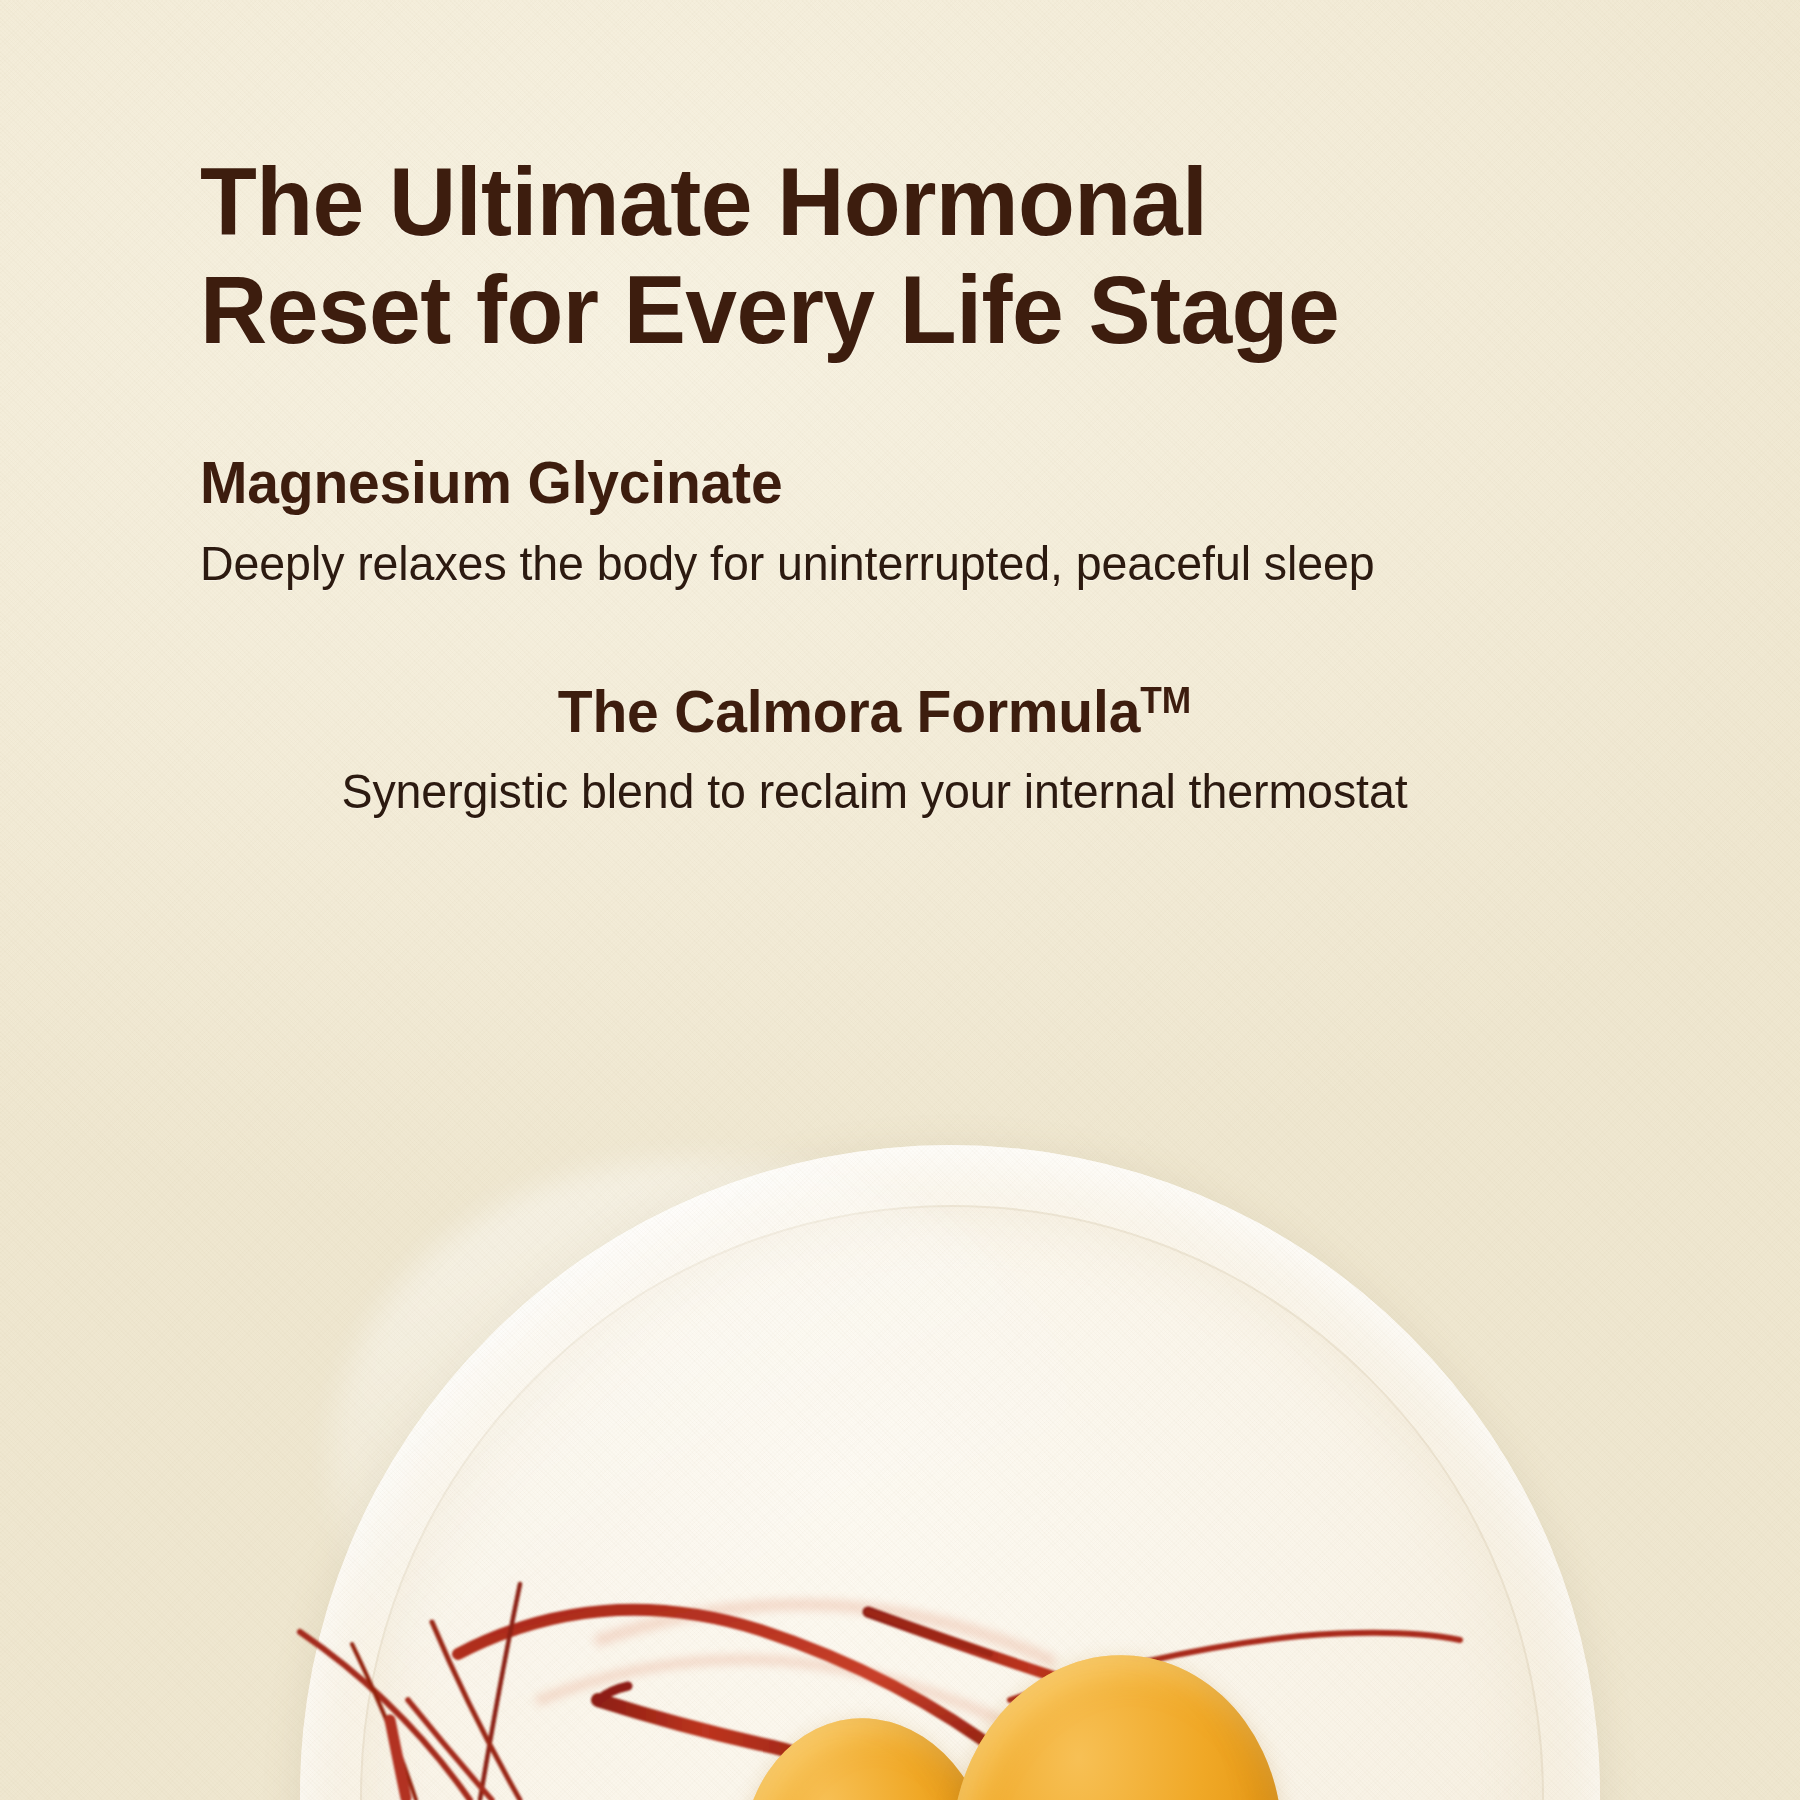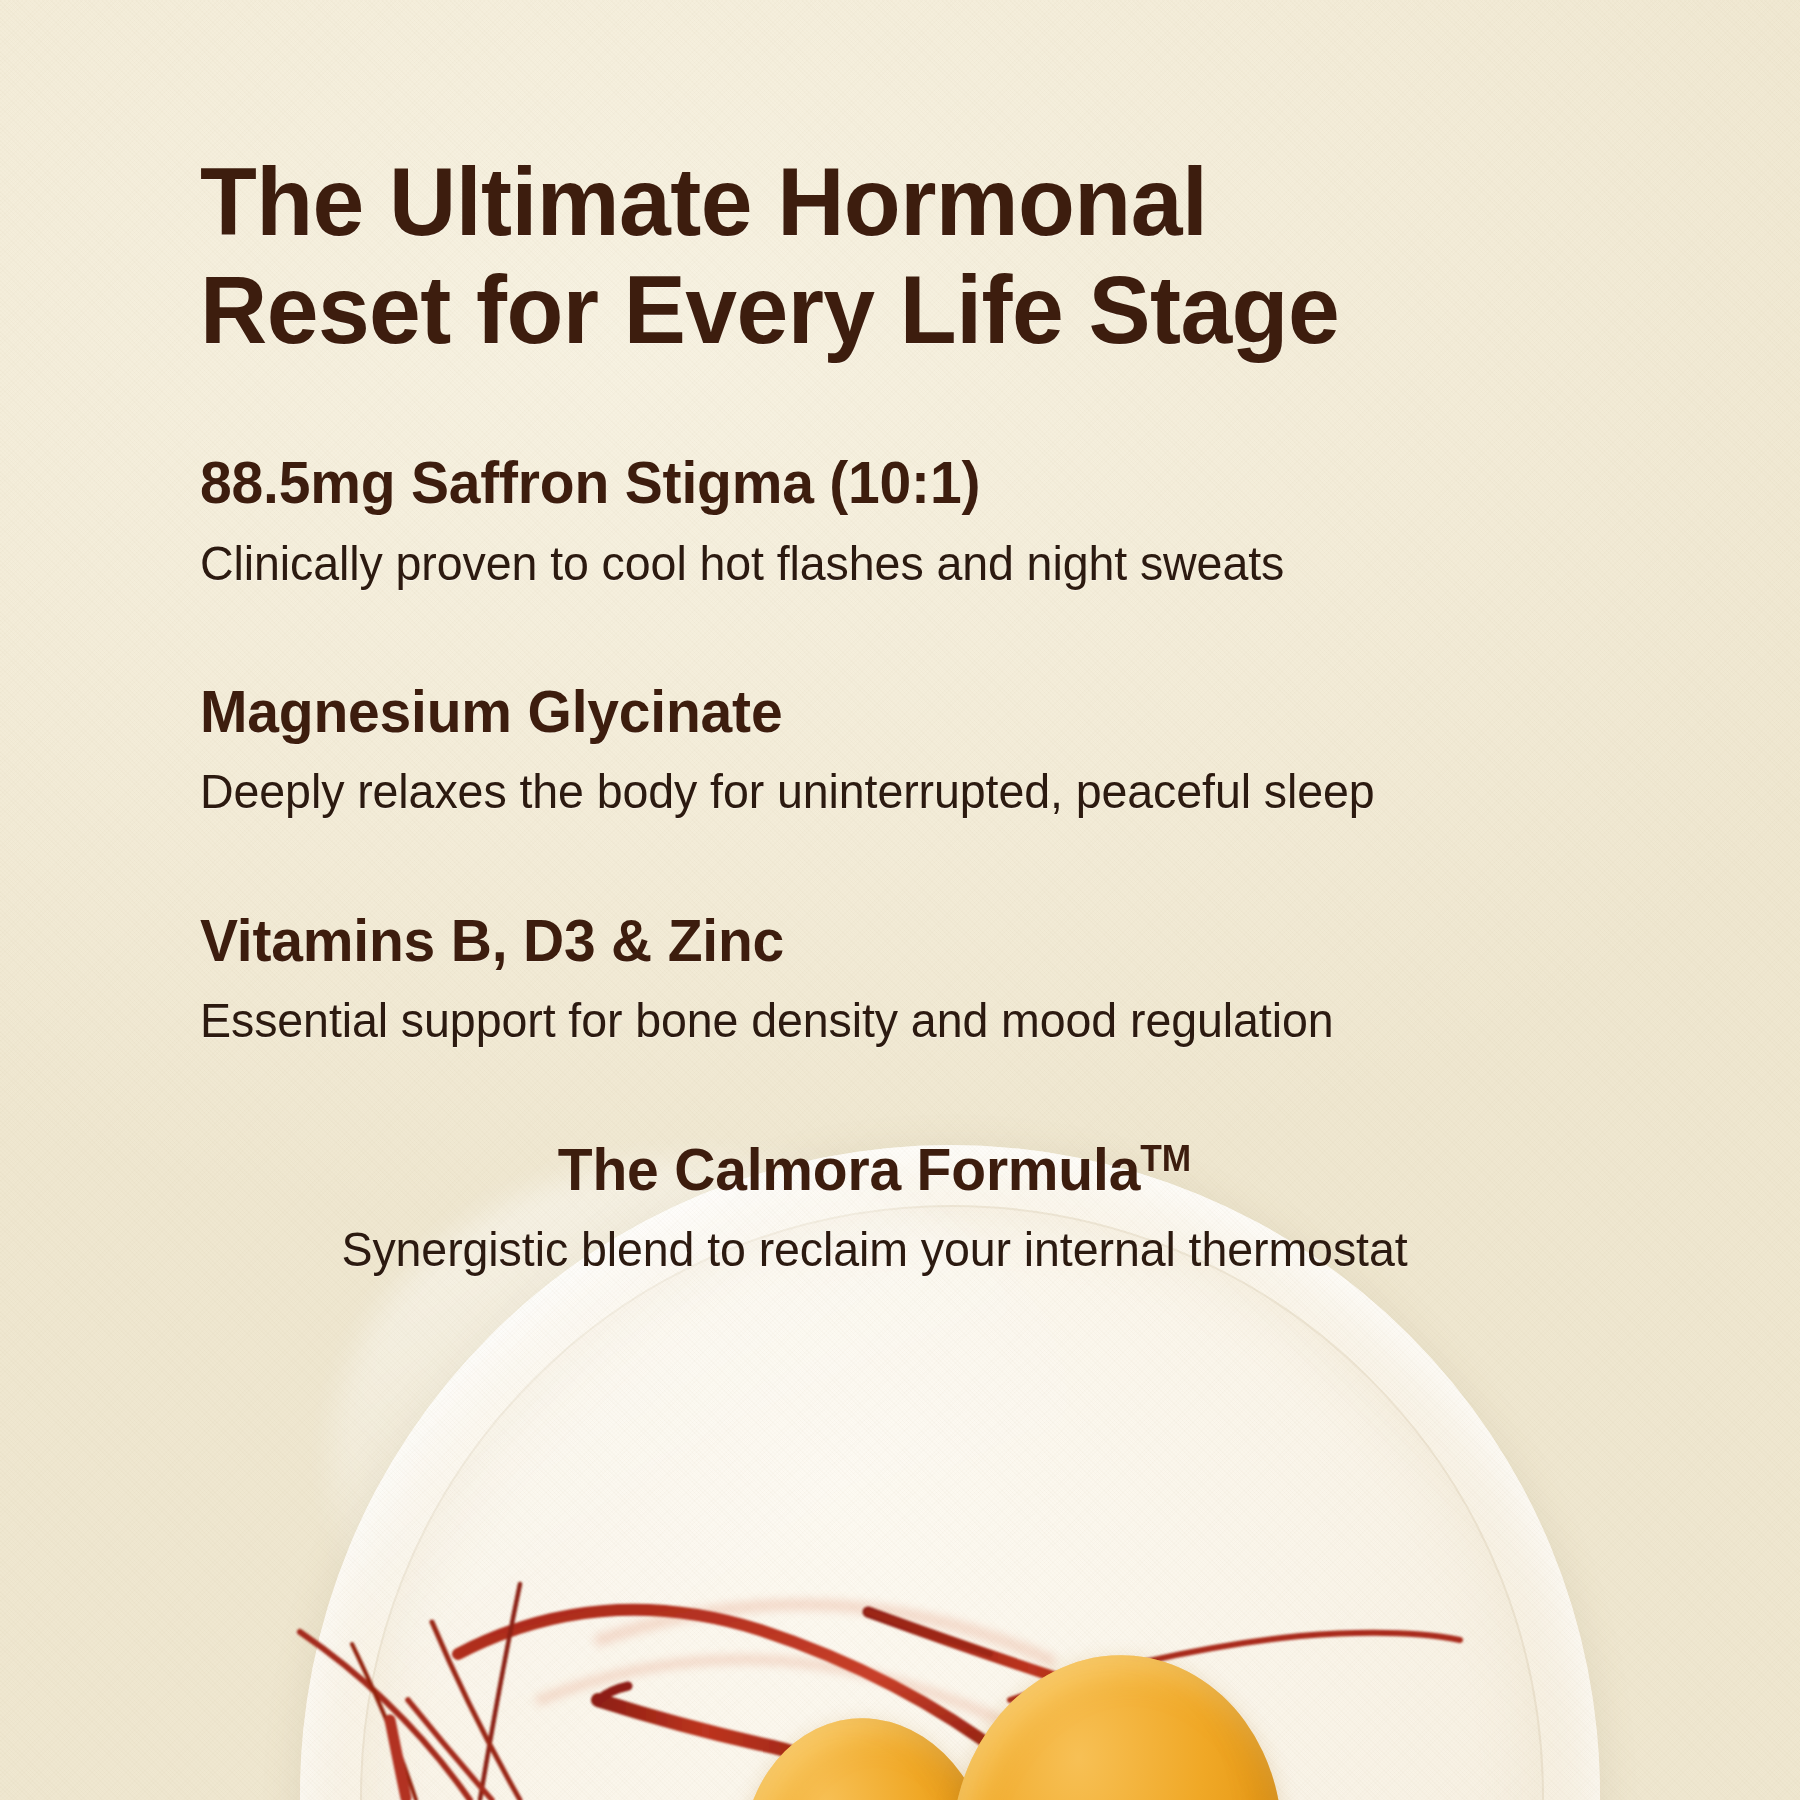--- a/index.html
+++ b/index.html
@@ -222,34 +222,26 @@
 
   <div id="texture"></div>
 
   <div id="content">
 
     <h1 id="headline">The Ultimate Hormonal
 Reset for Every Life Stage</h1>
 
     <div id="benefits">
 
-      <div class="benefit">
-        <div class="benefit-title">88.5mg Saffron Stigma (10:1)</div>
-        <div class="benefit-desc">Clinically proven to cool hot flashes and night sweats</div>
-      </div>
 
       <div class="benefit">
         <div class="benefit-title">Magnesium Glycinate</div>
         <div class="benefit-desc">Deeply relaxes the body for uninterrupted, peaceful sleep</div>
       </div>
 
-      <div class="benefit">
-        <div class="benefit-title">Vitamins B, D3 &amp; Zinc</div>
-        <div class="benefit-desc">Essential support for bone density and mood regulation</div>
-      </div>
 
       <div class="benefit">
         <div class="benefit-title"><span>The Calmora Formula</span><span class="tm">TM</span></div>
         <div class="benefit-desc">Synergistic blend to reclaim your internal thermostat</div>
       </div>
 
     </div>
   </div>
 </div>
 

